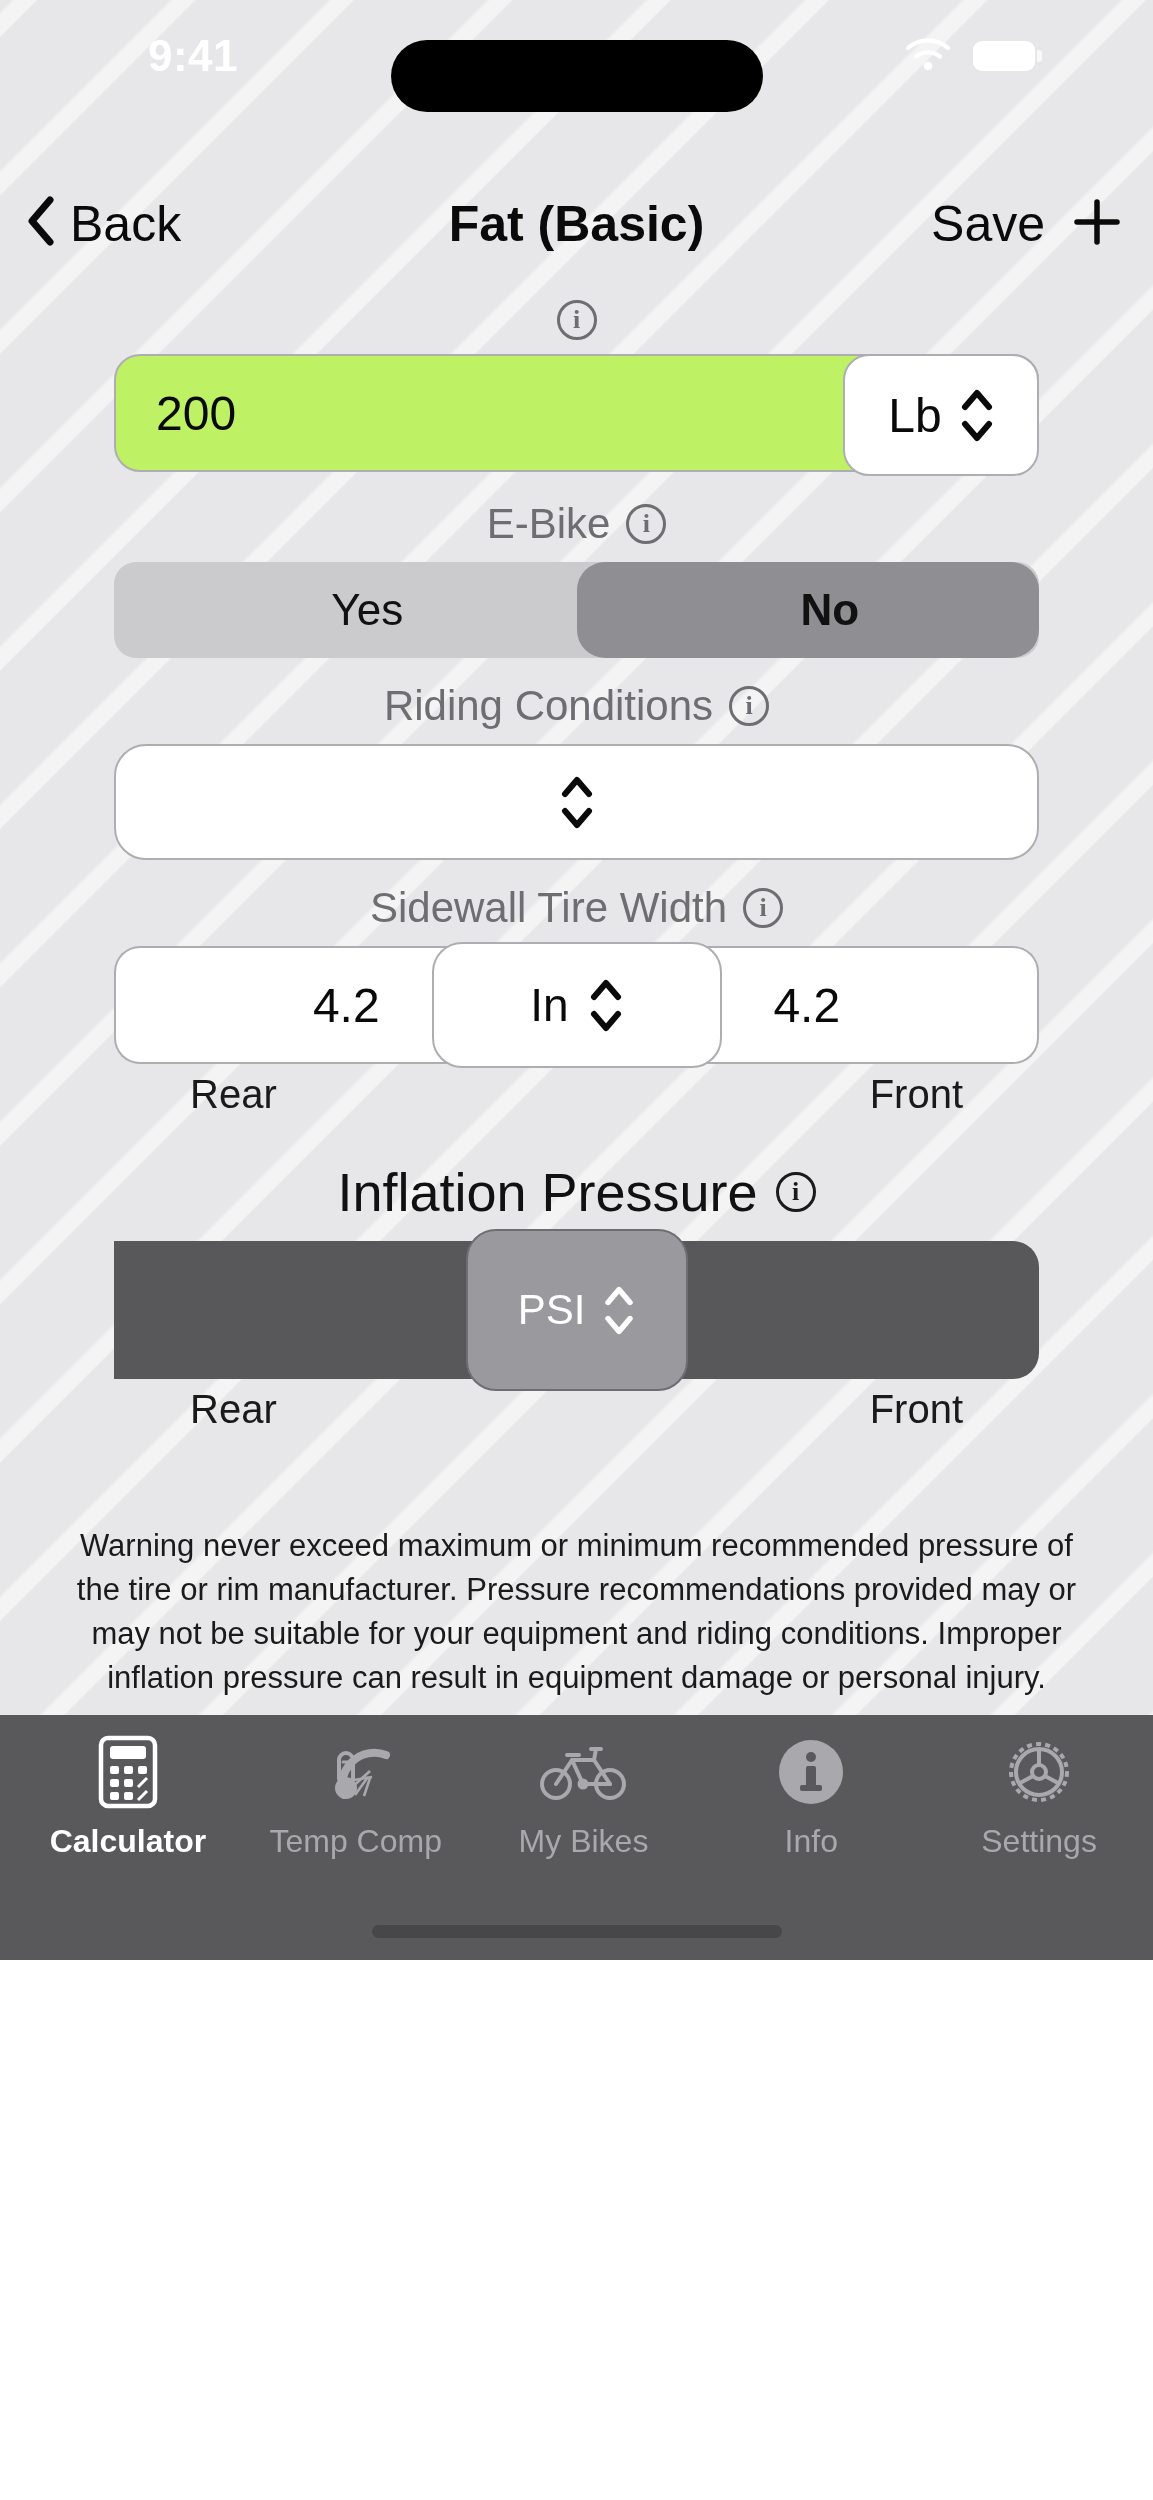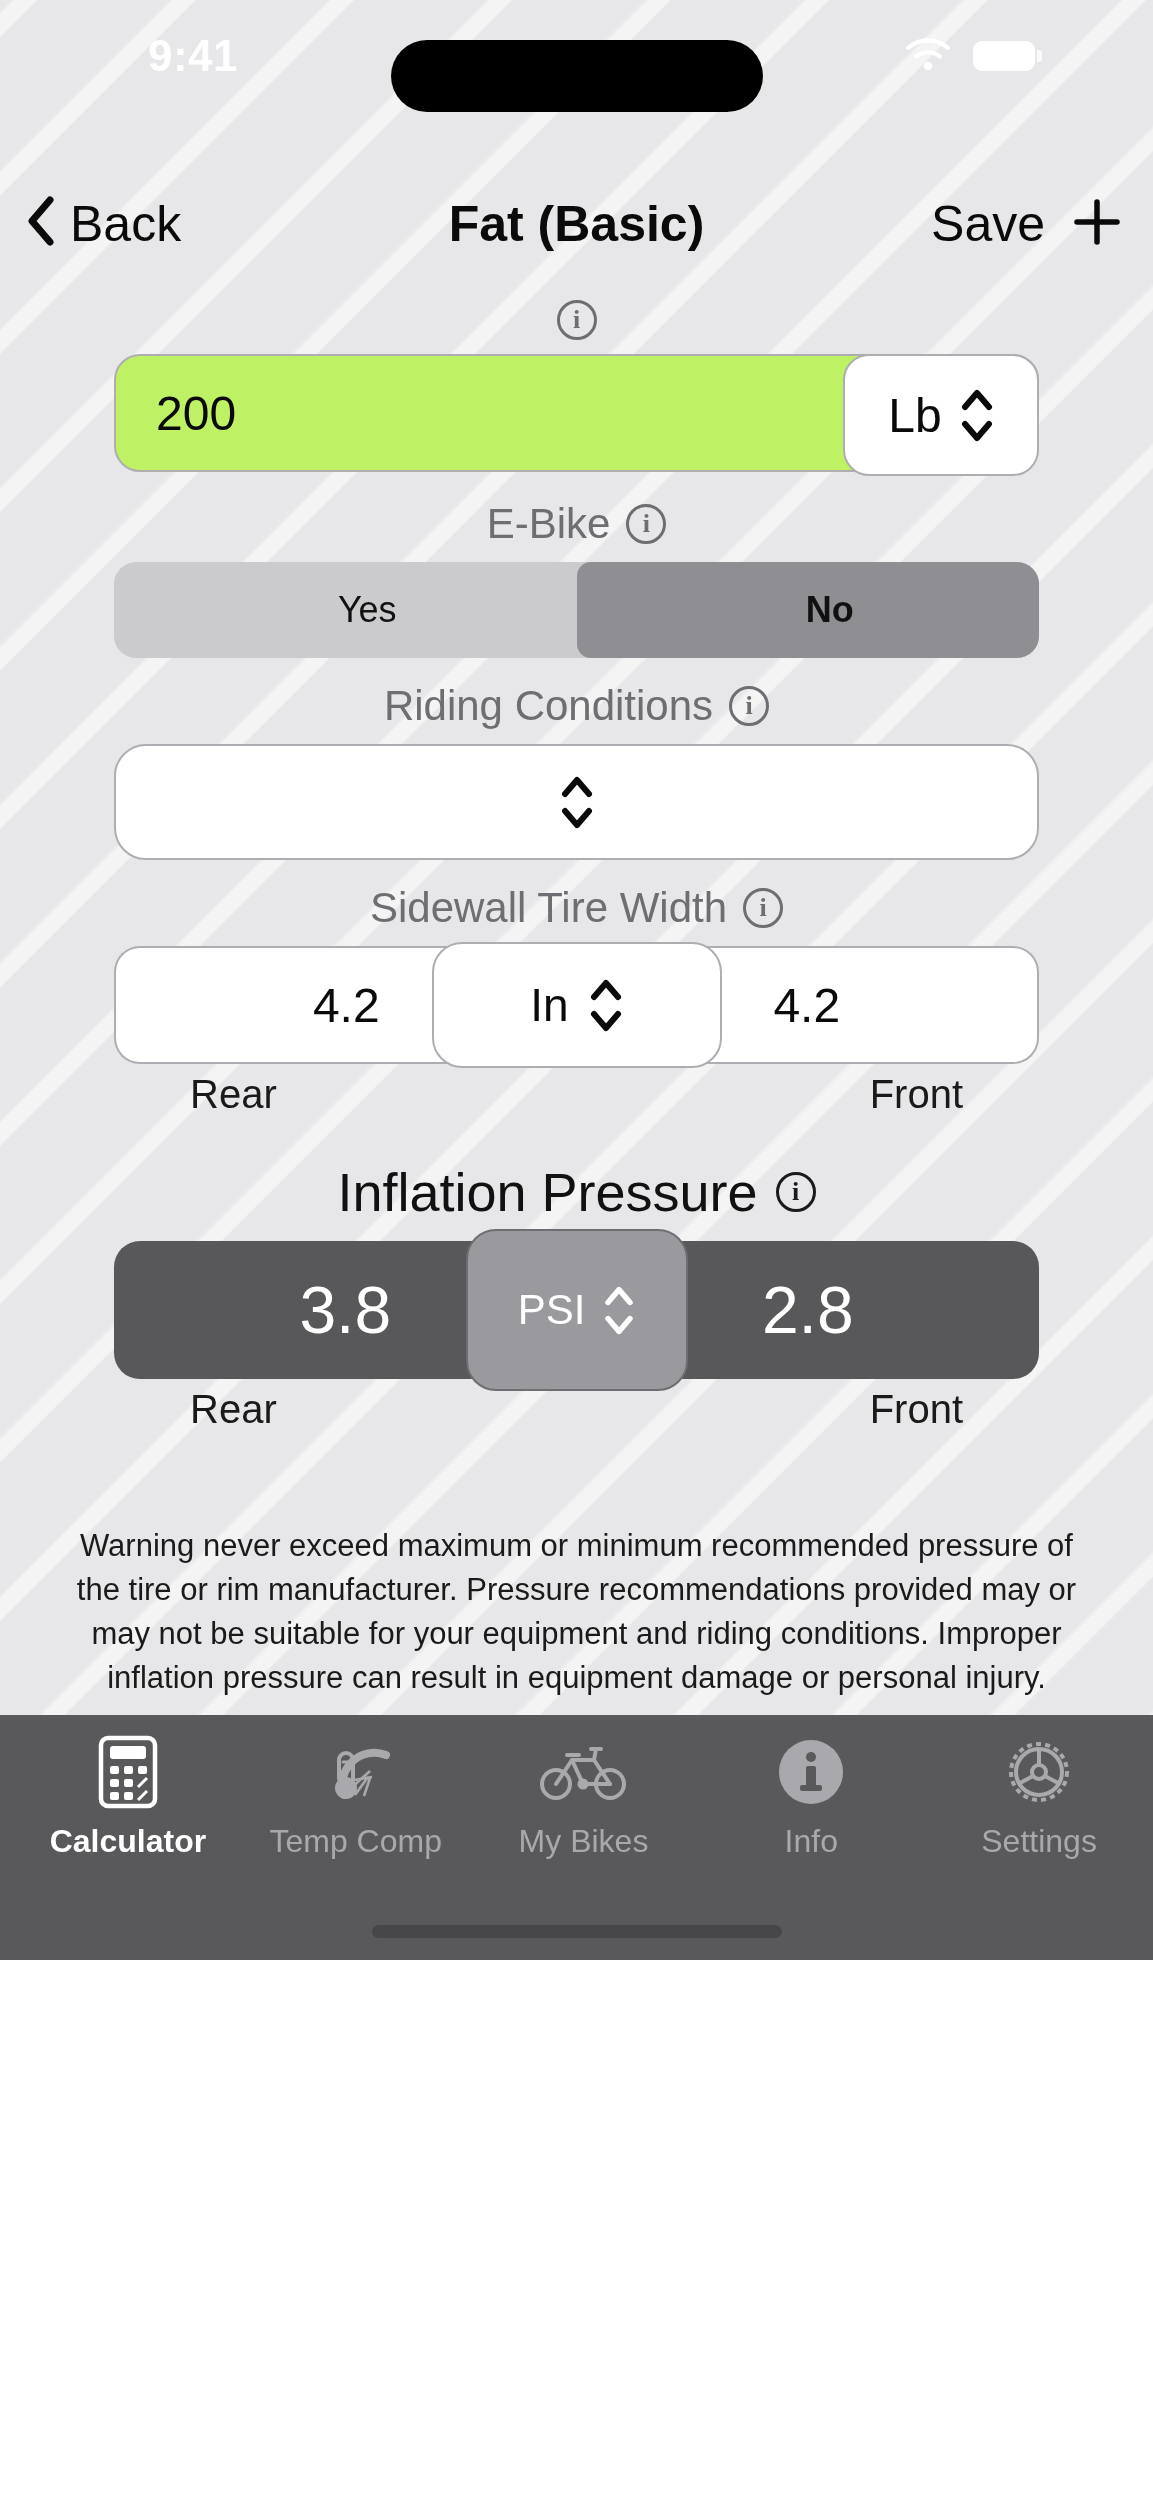--- a/index.html
+++ b/index.html
@@ -150,22 +150,22 @@
 
   
   .segmented {
     width:925px; height:96px;
     background:#CBCBCD;
     border-radius:22px;
     display:flex; overflow:hidden;
   }
   .seg {
     flex:1; display:flex; align-items:center; justify-content:center;
-    font-size:36px; color:#111; cursor:pointer;
-    border-radius:14px;
+    font-size:44px; color:#111; cursor:pointer;
+    border-radius:28px;
     padding-left:44px;
   }
   .seg.active { background:#8E8E93; font-weight:700; }
 
   
   .dropdown {
     width:925px; height:116px;
     background:#FFFFFF;
     border:2px solid #AEAEB2;
     border-radius:32px;
@@ -408,21 +408,20 @@
         <span>Front</span>
       </div>
     </div>
 
     <div id="result-section">
       <div id="result-label">
         <span class="lbl-text">Inflation Pressure</span>
         <span class="info-ico dark">i</span>
       </div>
       <div class="result-bar">
-        <div class="side left">3.8</div>
         <div class="mid">
           <span class="u-text">PSI</span>
           <span class="stepper">
             <svg width="32" height="22" viewBox="0 0 34 24">
               <polyline points="5,19 17,5 29,19" fill="none" stroke="#FFFFFF" stroke-width="6" stroke-linecap="round" stroke-linejoin="round"></polyline>
             </svg>
             <svg width="32" height="22" viewBox="0 0 34 24">
               <polyline points="5,5 17,19 29,5" fill="none" stroke="#FFFFFF" stroke-width="6" stroke-linecap="round" stroke-linejoin="round"></polyline>
             </svg>
           </span>

